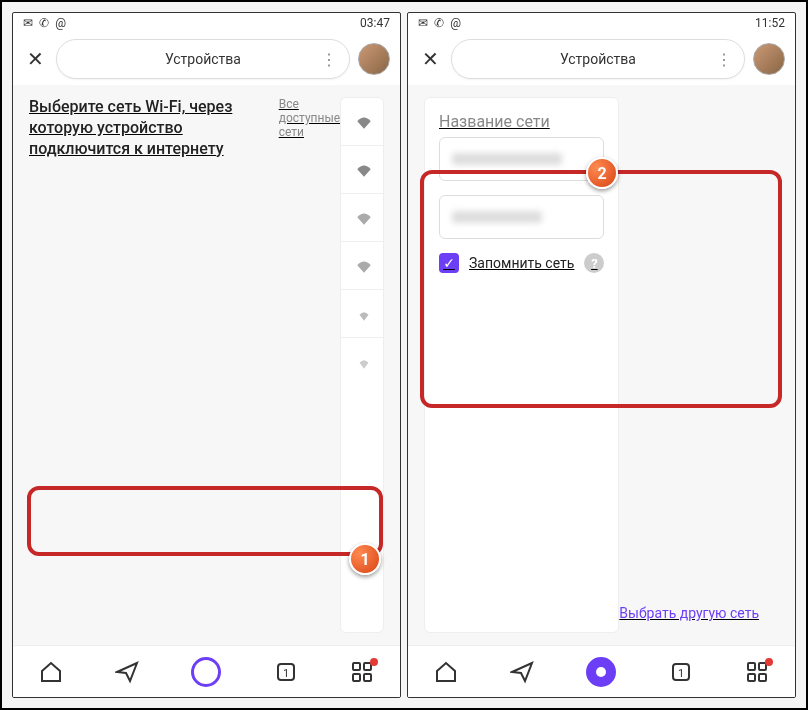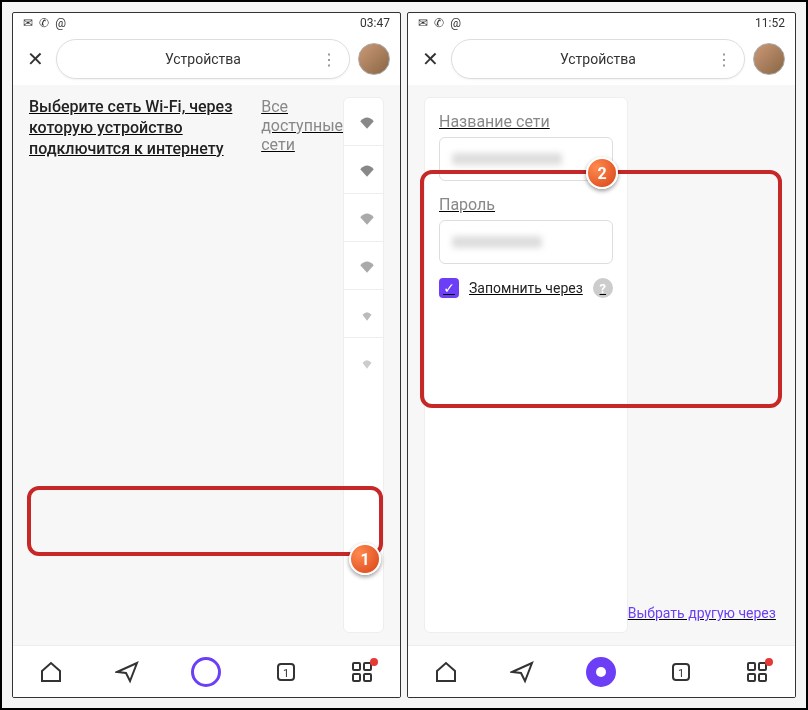--- a/index.html
+++ b/index.html
@@ -86,21 +86,21 @@
     text-decoration: underline;
   }
   .heading {
     font-size: 16px;
     color: #222;
     font-weight: 500;
     margin-bottom: 10px;
     line-height: 1.3;
   }
   .sub-label {
-    font-size: 16px;
+    font-size: 12px;
     color: #888;
     margin-bottom: 6px;
   }
   .wifi-list {
     background: #fff;
     border-radius: 6px;
     border: 1px solid #eee;
     overflow: hidden;
   }
   .wifi-item {
@@ -399,32 +399,31 @@
       </div>
       <div class="avatar"></div>
     </div>
     <div class="content">
 
       <div class="form-card">
         <div class="field-label">Название сети</div>
         <div class="field-input">
           <div class="blurred" style="width:110px"></div>
         </div>
-        <div class="field-label">Пароль</div>
         <div class="field-input">
           <div class="blurred" style="width:90px"></div>
         </div>
         <div class="checkbox-row">
           <div class="checkbox">✓</div>
-          <span>Запомнить через</span>
+          <span>Запомнить сеть</span>
           <div class="help-icon">?</div>
         </div>
       </div>
 
-      <div class="other-network">Выбрать другую через</div>
+      <div class="other-network">Выбрать другую сеть</div>
     </div>
     <div class="nav-bar">
       <div class="nav-item">
           <svg width="24" height="24" viewBox="0 0 24 24" fill="none" stroke="#333" stroke-width="2">
             <path d="M3 11 L12 3 L21 11 V21 H3 Z"></path>
           </svg>
         </div>
       <div class="nav-item">
           <svg width="24" height="24" viewBox="0 0 24 24" fill="none" stroke="#333" stroke-width="2">
             <path d="M2 12 L22 3 L15 21 L11 13 Z"></path>

